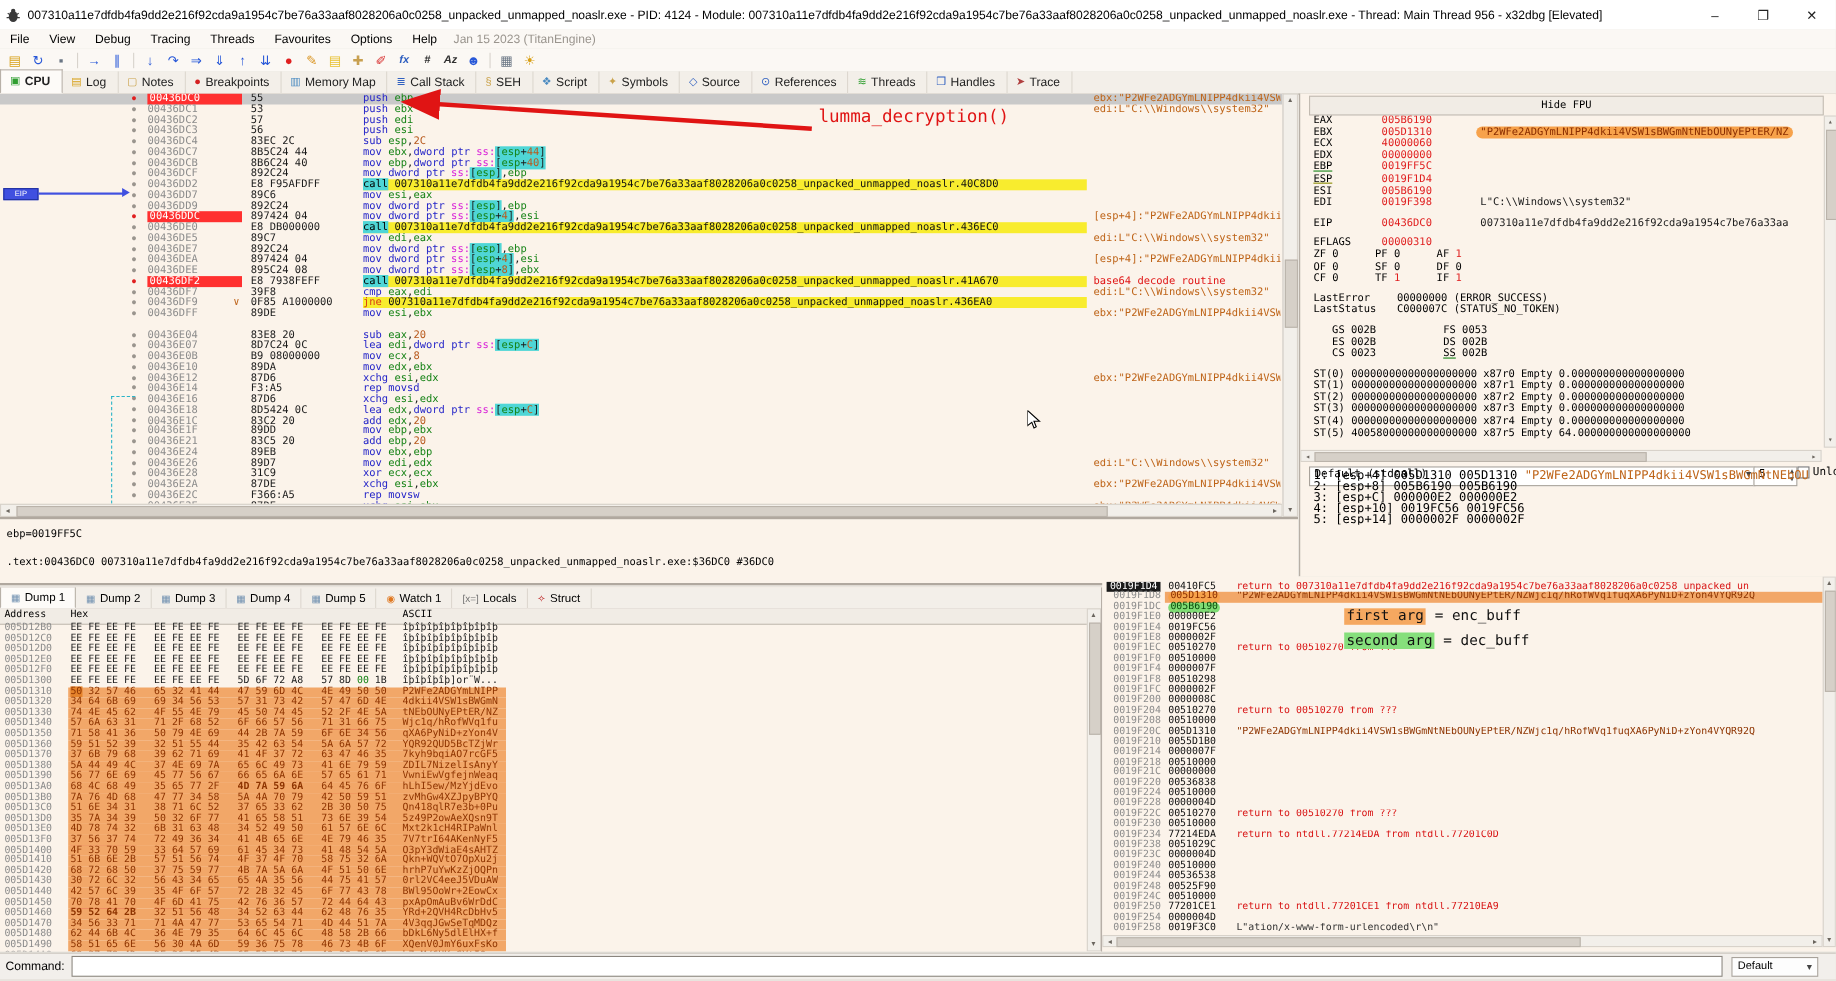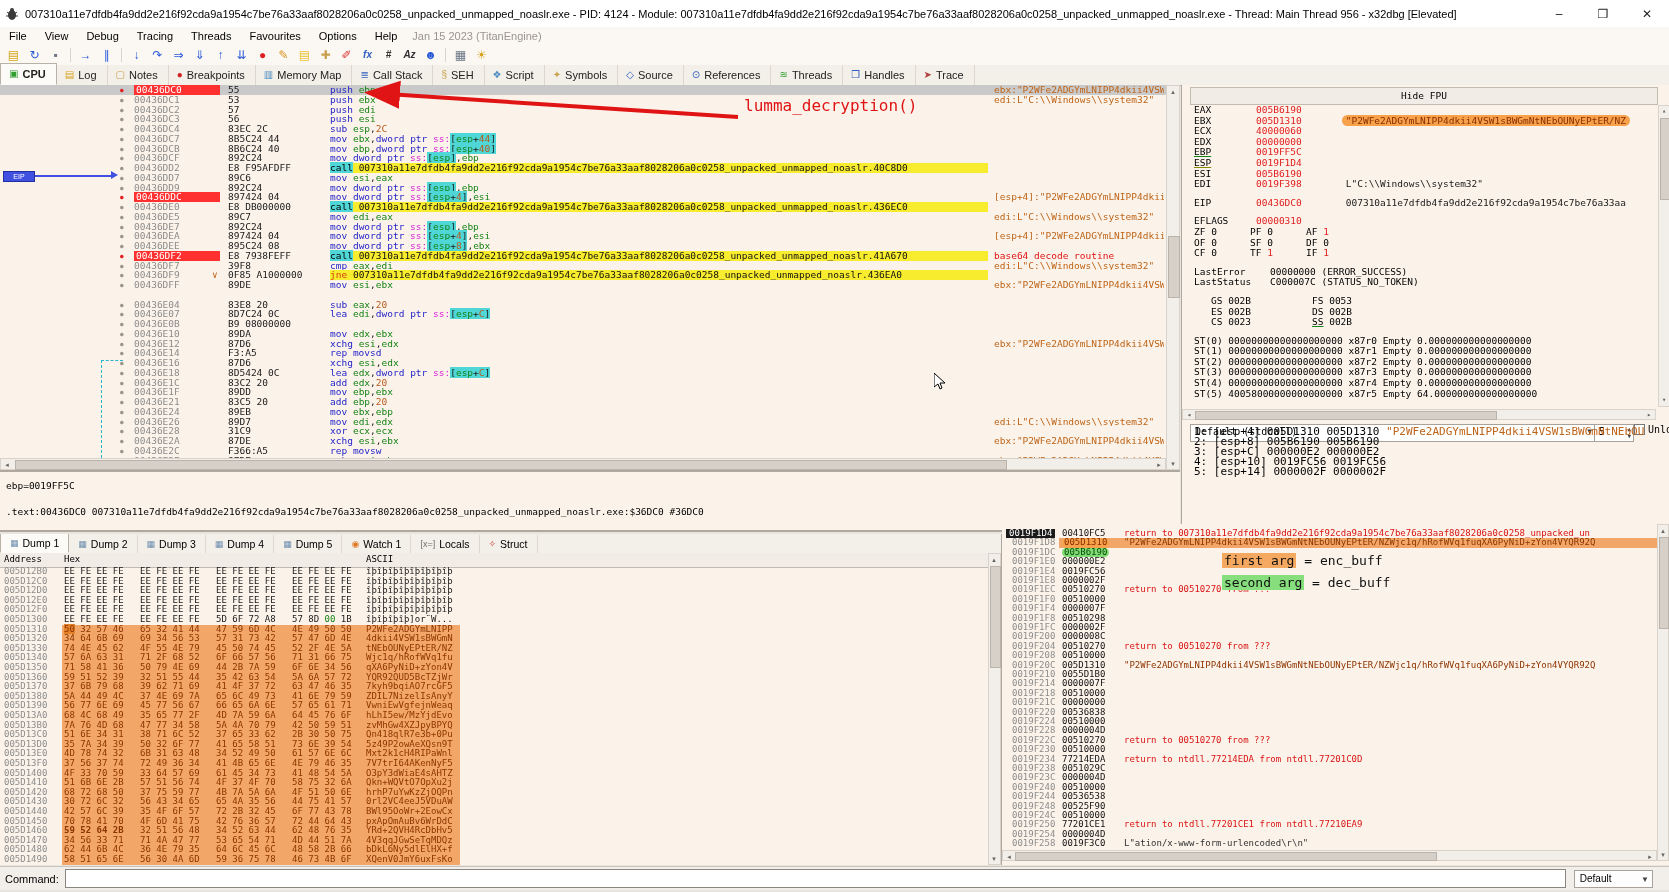--- a/index.html
+++ b/index.html
@@ -411,20 +411,21 @@
       <div class="drow" style="top: 224.25px;">
         <span class="d-dot">●</span>
         <span class="d-addr">00436E07</span>
         <span class="d-bytes">8D7C24 0C</span>
         <span class="d-ins"><span class="mn">lea</span> <span class="reg">edi</span>,<span class="mn">dword ptr </span><span class="seg">ss:</span><span class="mem">[<span class="reg">esp</span>+<span class="num">C</span>]</span></span>
       </div>
       <div class="drow" style="top: 234px;">
         <span class="d-dot">●</span>
         <span class="d-addr">00436E0B</span>
         <span class="d-bytes">B9 08000000</span>
+        <span class="d-ins"><span class="mn">mov</span> <span class="reg">ecx</span>,<span class="num">8</span></span>
       </div>
       <div class="drow" style="top: 243.75px;">
         <span class="d-dot">●</span>
         <span class="d-addr">00436E10</span>
         <span class="d-bytes">89DA</span>
         <span class="d-ins"><span class="mn">mov</span> <span class="reg">edx</span>,<span class="reg">ebx</span></span>
       </div>
       <div class="drow" style="top: 253.5px;">
         <span class="d-dot">●</span>
         <span class="d-addr">00436E12</span>
@@ -764,21 +765,21 @@
         <span class="du-g hlt" style="left: 140px;">45 77 56 67</span>
         <span class="du-g hlt" style="left: 216px;">66 65 6A 6E</span>
         <span class="du-g hlt" style="left: 292px;">57 65 61 71</span>
         <span class="du-ascii hlt">VwniEwVgfejnWeaq</span>
       </div>
       <div class="dump-row" style="top: 144px;">
         <div class="dump-hl-bg"></div>
         <span class="du-addr">005D13A0</span>
         <span class="du-g hlt" style="left: 64px;">68 4C 68 49</span>
         <span class="du-g hlt" style="left: 140px;">35 65 77 2F</span>
-        <span class="du-g hlt" style="left: 216px;">4D 7A 59 6A</span>
+        <span class="du-g hlt" style="left: 216px; font-weight: bold;">4D 7A 59 6A</span>
         <span class="du-g hlt u-red" style="left: 292px;">64 45 76 6F</span>
         <span class="du-ascii hlt">hLhI5ew/MzYjdEvo</span>
       </div>
       <div class="dump-row" style="top: 153.6px;">
         <div class="dump-hl-bg"></div>
         <span class="du-addr">005D13B0</span>
         <span class="du-g hlt" style="left: 64px;">7A 76 4D 68</span>
         <span class="du-g hlt" style="left: 140px;">47 77 34 58</span>
         <span class="du-g hlt" style="left: 216px;">5A 4A 70 79</span>
         <span class="du-g hlt" style="left: 292px;">42 50 59 51</span>

